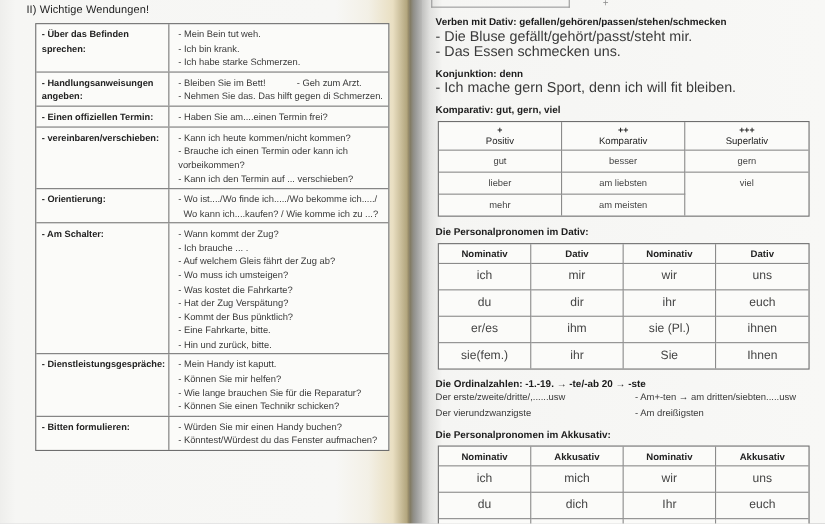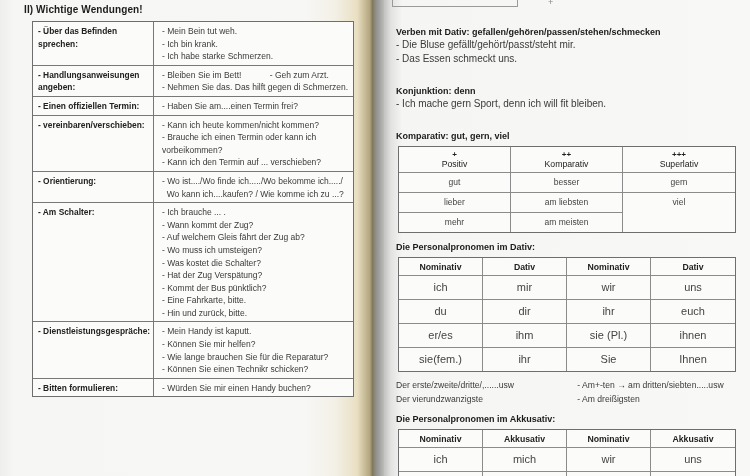--- a/index.html
+++ b/index.html
@@ -14,37 +14,37 @@
     background:linear-gradient(90deg,#eeeeec 0,#f6f6f4 14px,#f7f7f5 82%,#f3f0e6 90%,#e9dfc2 96%,#b3a67e 99.4%,#8c8163 100%);
   }
   .spine{position:absolute;top:0;left:372px;width:12px;height:476px;
     background:linear-gradient(90deg,#7e7557 0,#8f8d85 30%,#9d9d9b 55%,#bcbcba 100%);}
   .page-right{
     left:384px;width:366px;
     background:linear-gradient(90deg,#c2c2c0 0,#e2e2e0 7px,#f5f5f3 18px,#f8f8f6 100%);
   }
 
   
-  .lp-title{position:absolute;left:24px;top:4px;font-size:10px;font-weight:bold;color:#1c1c1c;letter-spacing:.1px}
+  .lp-title{position:absolute;left:24px;top:4px;font-size:10px;font-weight:normal;color:#1c1c1c;letter-spacing:.1px}
   .ltable{position:absolute;left:32px;top:21px;width:320px;border:1px solid #6e6e6e;background:#fbfbf9}
   .lrow{display:flex;border-bottom:1px solid #787878}
   .lrow:last-child{border-bottom:0}
   .lcell{box-sizing:border-box}
   .llab{width:121px;border-right:1px solid #787878;font-weight:bold;font-size:8.4px;line-height:12.5px;padding:3px 2px 2px 5px;color:#222}
   .lcon{flex:1;font-size:8.5px;line-height:12.6px;padding:3px 3px 2px 8px;color:#3a3a3a}
   .pline{white-space:pre-wrap}
 
   
   .rp-content{position:absolute;left:12px;top:0;width:342px}
   .cropped-edge{position:relative;height:7px;margin-bottom:4px}
   .ce-line{position:absolute;left:-4px;top:6px;width:126px;border-top:1px solid #9a9a9a}
   .ce-tick{position:absolute;top:0;width:1px;height:7px;background:#9a9a9a}
   .ce-plus{position:absolute;left:152px;top:-3px;font-size:9px;color:#8a8a8a}
-  .h{font-weight:bold;font-size:9px;line-height:11px;color:#1b1b1b;margin-top:20px}
-  .bline{font-size:10px;line-height:14px;color:#3a3a3a}
+  .h{font-weight:bold;font-size:9px;line-height:11px;color:#1b1b1b;margin-top:8px}
+  .bline{font-size:13px;line-height:14px;color:#3a3a3a}
 
   .ktable{display:grid;grid-template-columns:1fr 1fr 1fr;border:1px solid #6e6e6e;background:#fbfbf9;margin:4px 0 0 2px;width:336px}
   .kc{border-right:1px solid #8b8b8b;border-bottom:1px solid #8b8b8b;text-align:center}
   .kc:nth-child(3n){border-right:0}
   .kc:nth-last-child(-n+3){border-bottom:0}
   .kth{padding:3px 0 2px}
   .ksym{font-size:8px;font-weight:bold;line-height:9px;color:#222}
   .klab{font-size:8.7px;font-weight:normal;line-height:11px;color:#222}
   .ktd{font-size:8.5px;color:#444;padding:4px 0 5px}
 
@@ -101,64 +101,65 @@
       <div class="lrow">
         <div class="lcell llab">- Orientierung:</div>
         <div class="lcell lcon">
           <div class="pline">- Wo ist..../Wo finde ich...../Wo bekomme ich...../</div>
           <div class="pline">  Wo kann ich....kaufen? / Wie komme ich zu ...?</div>
         </div>
       </div>
       <div class="lrow">
         <div class="lcell llab">- Am Schalter:</div>
         <div class="lcell lcon">
+          <div class="pline">- Wann kommt der Zug?</div>
           <div class="pline">- Ich brauche ... .</div>
-          <div class="pline">- Wann kommt der Zug?</div>
           <div class="pline">- Auf welchem Gleis fährt der Zug ab?</div>
           <div class="pline">- Wo muss ich umsteigen?</div>
-          <div class="pline">- Was kostet die Schalter?</div>
+          <div class="pline">- Was kostet die Fahrkarte?</div>
           <div class="pline">- Hat der Zug Verspätung?</div>
           <div class="pline">- Kommt der Bus pünktlich?</div>
           <div class="pline">- Eine Fahrkarte, bitte.</div>
           <div class="pline">- Hin und zurück, bitte.</div>
         </div>
       </div>
       <div class="lrow">
         <div class="lcell llab">- Dienstleistungsgespräche:</div>
         <div class="lcell lcon">
           <div class="pline">- Mein Handy ist kaputt.</div>
           <div class="pline">- Können Sie mir helfen?</div>
           <div class="pline">- Wie lange brauchen Sie für die Reparatur?</div>
           <div class="pline">- Können Sie einen Technikr schicken?</div>
         </div>
       </div>
       <div class="lrow">
         <div class="lcell llab">- Bitten formulieren:</div>
         <div class="lcell lcon">
           <div class="pline">- Würden Sie mir einen Handy buchen?</div>
+          <div class="pline">- Könntest/Würdest du das Fenster aufmachen?</div>
         </div>
       </div>
     </div>
 </div>
 
 <div class="spine"></div>
 
 <div class="page page-right">
   <div class="rp-content">
 
     <div class="cropped-edge">
       <div class="ce-line"></div>
       <div class="ce-tick" style="left:-4px"></div>
       <div class="ce-tick" style="left:121px"></div>
       <span class="ce-plus">+</span>
     </div>
 
     <div class="h">Verben mit Dativ: gefallen/gehören/passen/stehen/schmecken</div>
     <div class="bline">- Die Bluse gefällt/gehört/passt/steht mir.</div>
-    <div class="bline">- Das Essen schmeckt uns.</div>
+    <div class="bline">- Das Essen schmecken uns.</div>
 
     <div class="h">Konjunktion: denn</div>
     <div class="bline">- Ich mache gern Sport, denn ich will fit bleiben.</div>
 
     <div class="h">Komparativ: gut, gern, viel</div>
     <div class="ktable">
         <div class="kc kth">
           <div class="ksym">+</div>
           <div class="klab">Positiv</div>
         </div>
@@ -198,20 +199,21 @@
         <div class="gc gtd">ihm</div>
         <div class="gc gtd">sie (Pl.)</div>
         <div class="gc gtd">ihnen</div>
         <div class="gc gtd">sie(fem.)</div>
         <div class="gc gtd">ihr</div>
         <div class="gc gtd">Sie</div>
         <div class="gc gtd">Ihnen</div>
       </div>
 
     <div class="osec">
+      <div class="h">Die Ordinalzahlen: -1.-19. → -te/-ab 20 → -ste</div>
       <div>
           <div class="orow">
             <div class="ocl">Der erste/zweite/dritte/,......usw</div>
             <div class="ocr">- Am+-ten → am dritten/siebten.....usw</div>
           </div>
           <div class="orow">
             <div class="ocr"></div>
           </div>
           <div class="orow">
             <div class="ocl">Der vierundzwanzigste</div>

